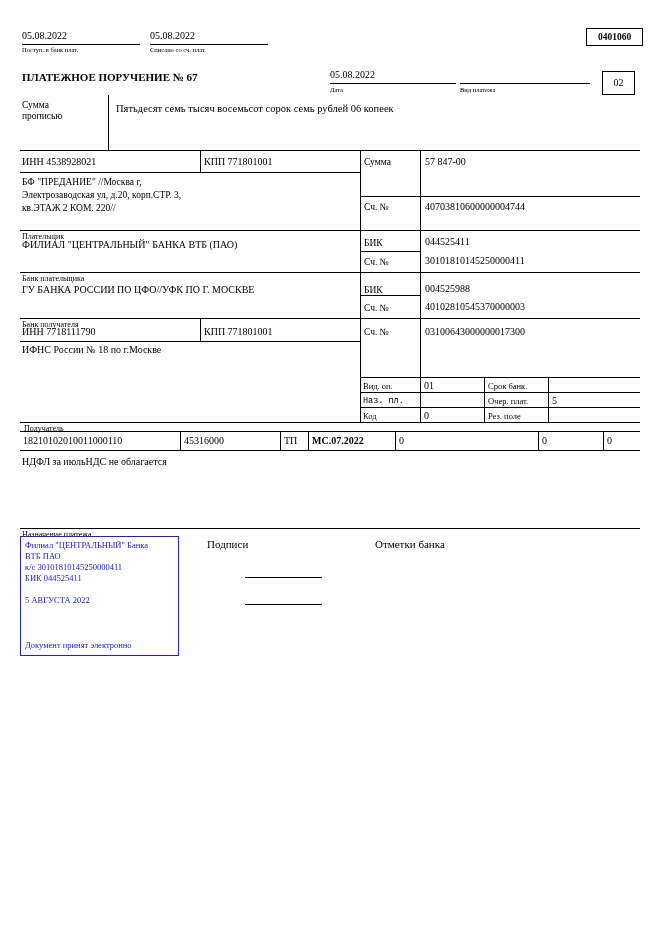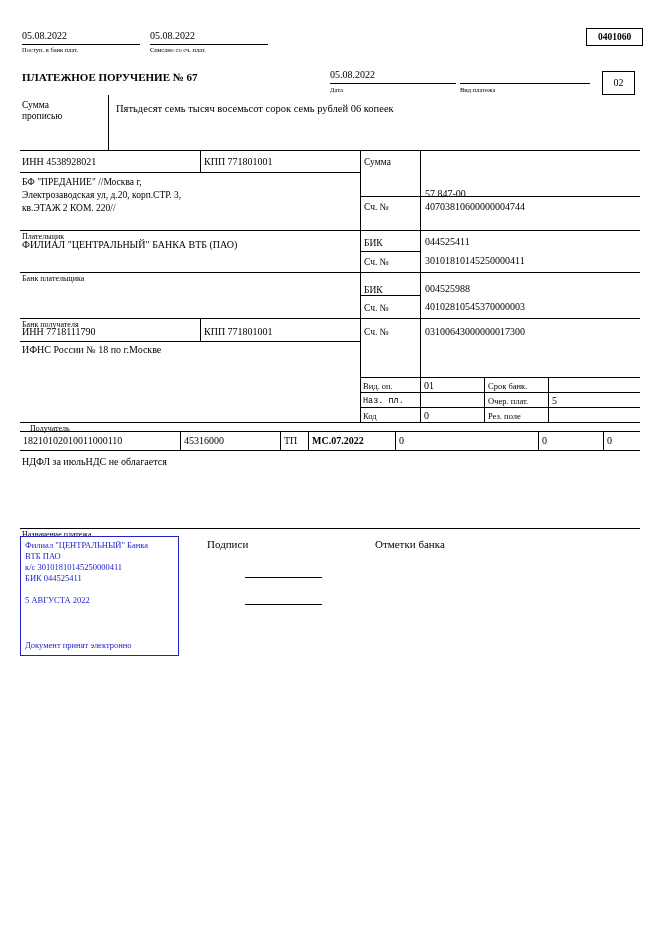--- a/index.html
+++ b/index.html
@@ -65,36 +65,37 @@
   <div class="hl" style="left:360px;top:295px;width:60px;"></div>
   <div class="hl" style="left:360px;top:377px;width:280px;"></div>
   <div class="hl" style="left:360px;top:392px;width:280px;"></div>
   <div class="hl" style="left:360px;top:407px;width:280px;"></div>
   <div class="vl" style="left:484px;top:377px;height:45px;"></div>
   <div class="vl" style="left:548px;top:377px;height:45px;"></div>
 
   <div class="abs t10" style="left:22px;top:156px;">ИНН 4538928021</div>
   <div class="abs t10" style="left:204px;top:156px;">КПП 771801001</div>
   <div class="abs t95" style="left:364px;top:157px;">Сумма</div>
-  <div class="abs t10" style="left:425px;top:156px;margin-top:32px;">57 847-00</div>
+  <div class="abs t10" style="left:425px;top:156px;">57 847-00</div>
 
   <div class="abs t95 pre" style="left:22px;top:176px;width:330px;line-height:13px;">БФ "ПРЕДАНИЕ" //Москва г,
 Электрозаводская ул, д.20, корп.СТР. 3,
 кв.ЭТАЖ 2 КОМ. 220//</div>
   <div class="abs t95" style="left:364px;top:202px;">Сч. №</div>
   <div class="abs t10" style="left:425px;top:201px;">40703810600000004744</div>
   <div class="abs t8" style="left:22px;top:232px;">Плательщик</div>
 
   <div class="abs t10" style="left:22px;top:239px;">ФИЛИАЛ "ЦЕНТРАЛЬНЫЙ" БАНКА ВТБ (ПАО)</div>
   <div class="abs t95" style="left:364px;top:238px;">БИК</div>
   <div class="abs t10" style="left:425px;top:236px;">044525411</div>
   <div class="abs t95" style="left:364px;top:257px;">Сч. №</div>
   <div class="abs t10" style="left:425px;top:255px;">30101810145250000411</div>
   <div class="abs t8" style="left:22px;top:274px;">Банк плательщика</div>
 
+  <div class="abs t10" style="left:22px;top:284px;">ГУ БАНКА РОССИИ ПО ЦФО//УФК ПО Г. МОСКВЕ</div>
   <div class="abs t95" style="left:364px;top:285px;">БИК</div>
   <div class="abs t10" style="left:425px;top:283px;">004525988</div>
   <div class="abs t95" style="left:364px;top:303px;">Сч. №</div>
   <div class="abs t10" style="left:425px;top:301px;">40102810545370000003</div>
   <div class="abs t8" style="left:22px;top:320px;">Банк получателя</div>
 
   <div class="abs t10" style="left:22px;top:326px;">ИНН 7718111790</div>
   <div class="abs t10" style="left:204px;top:326px;">КПП 771801001</div>
   <div class="abs t95" style="left:364px;top:327px;">Сч. №</div>
   <div class="abs t10" style="left:425px;top:326px;">03100643000000017300</div>
@@ -102,21 +103,21 @@
 
   <div class="abs t85" style="left:363px;top:381px;">Вид. оп.</div>
   <div class="abs t10" style="left:424px;top:380px;">01</div>
   <div class="abs t85" style="left:488px;top:381px;">Срок банк.</div>
   <div class="abs t85" style="left:363px;top:396px;font-family:Liberation Mono, monospace;">Наз. пл.</div>
   <div class="abs t85" style="left:488px;top:396px;">Очер. плат.</div>
   <div class="abs t10" style="left:552px;top:395px;">5</div>
   <div class="abs t85" style="left:363px;top:411px;">Код</div>
   <div class="abs t10" style="left:424px;top:410px;">0</div>
   <div class="abs t85" style="left:488px;top:411px;">Рез. поле</div>
-  <div class="abs t8" style="left:30px;top:424px;">Получатель</div>
+  <div class="abs t8" style="left:24px;top:424px;">Получатель</div>
 
   <div class="hl" style="left:20px;top:431px;width:620px;"></div>
   <div class="hl" style="left:20px;top:450px;width:620px;"></div>
   <div class="vl" style="left:180px;top:431px;height:19px;"></div>
   <div class="vl" style="left:280px;top:431px;height:19px;"></div>
   <div class="vl" style="left:308px;top:431px;height:19px;"></div>
   <div class="vl" style="left:395px;top:431px;height:19px;"></div>
   <div class="vl" style="left:538px;top:431px;height:19px;"></div>
   <div class="vl" style="left:603px;top:431px;height:19px;"></div>
   <div class="abs t10" style="left:23px;top:435px;">18210102010011000110</div>

